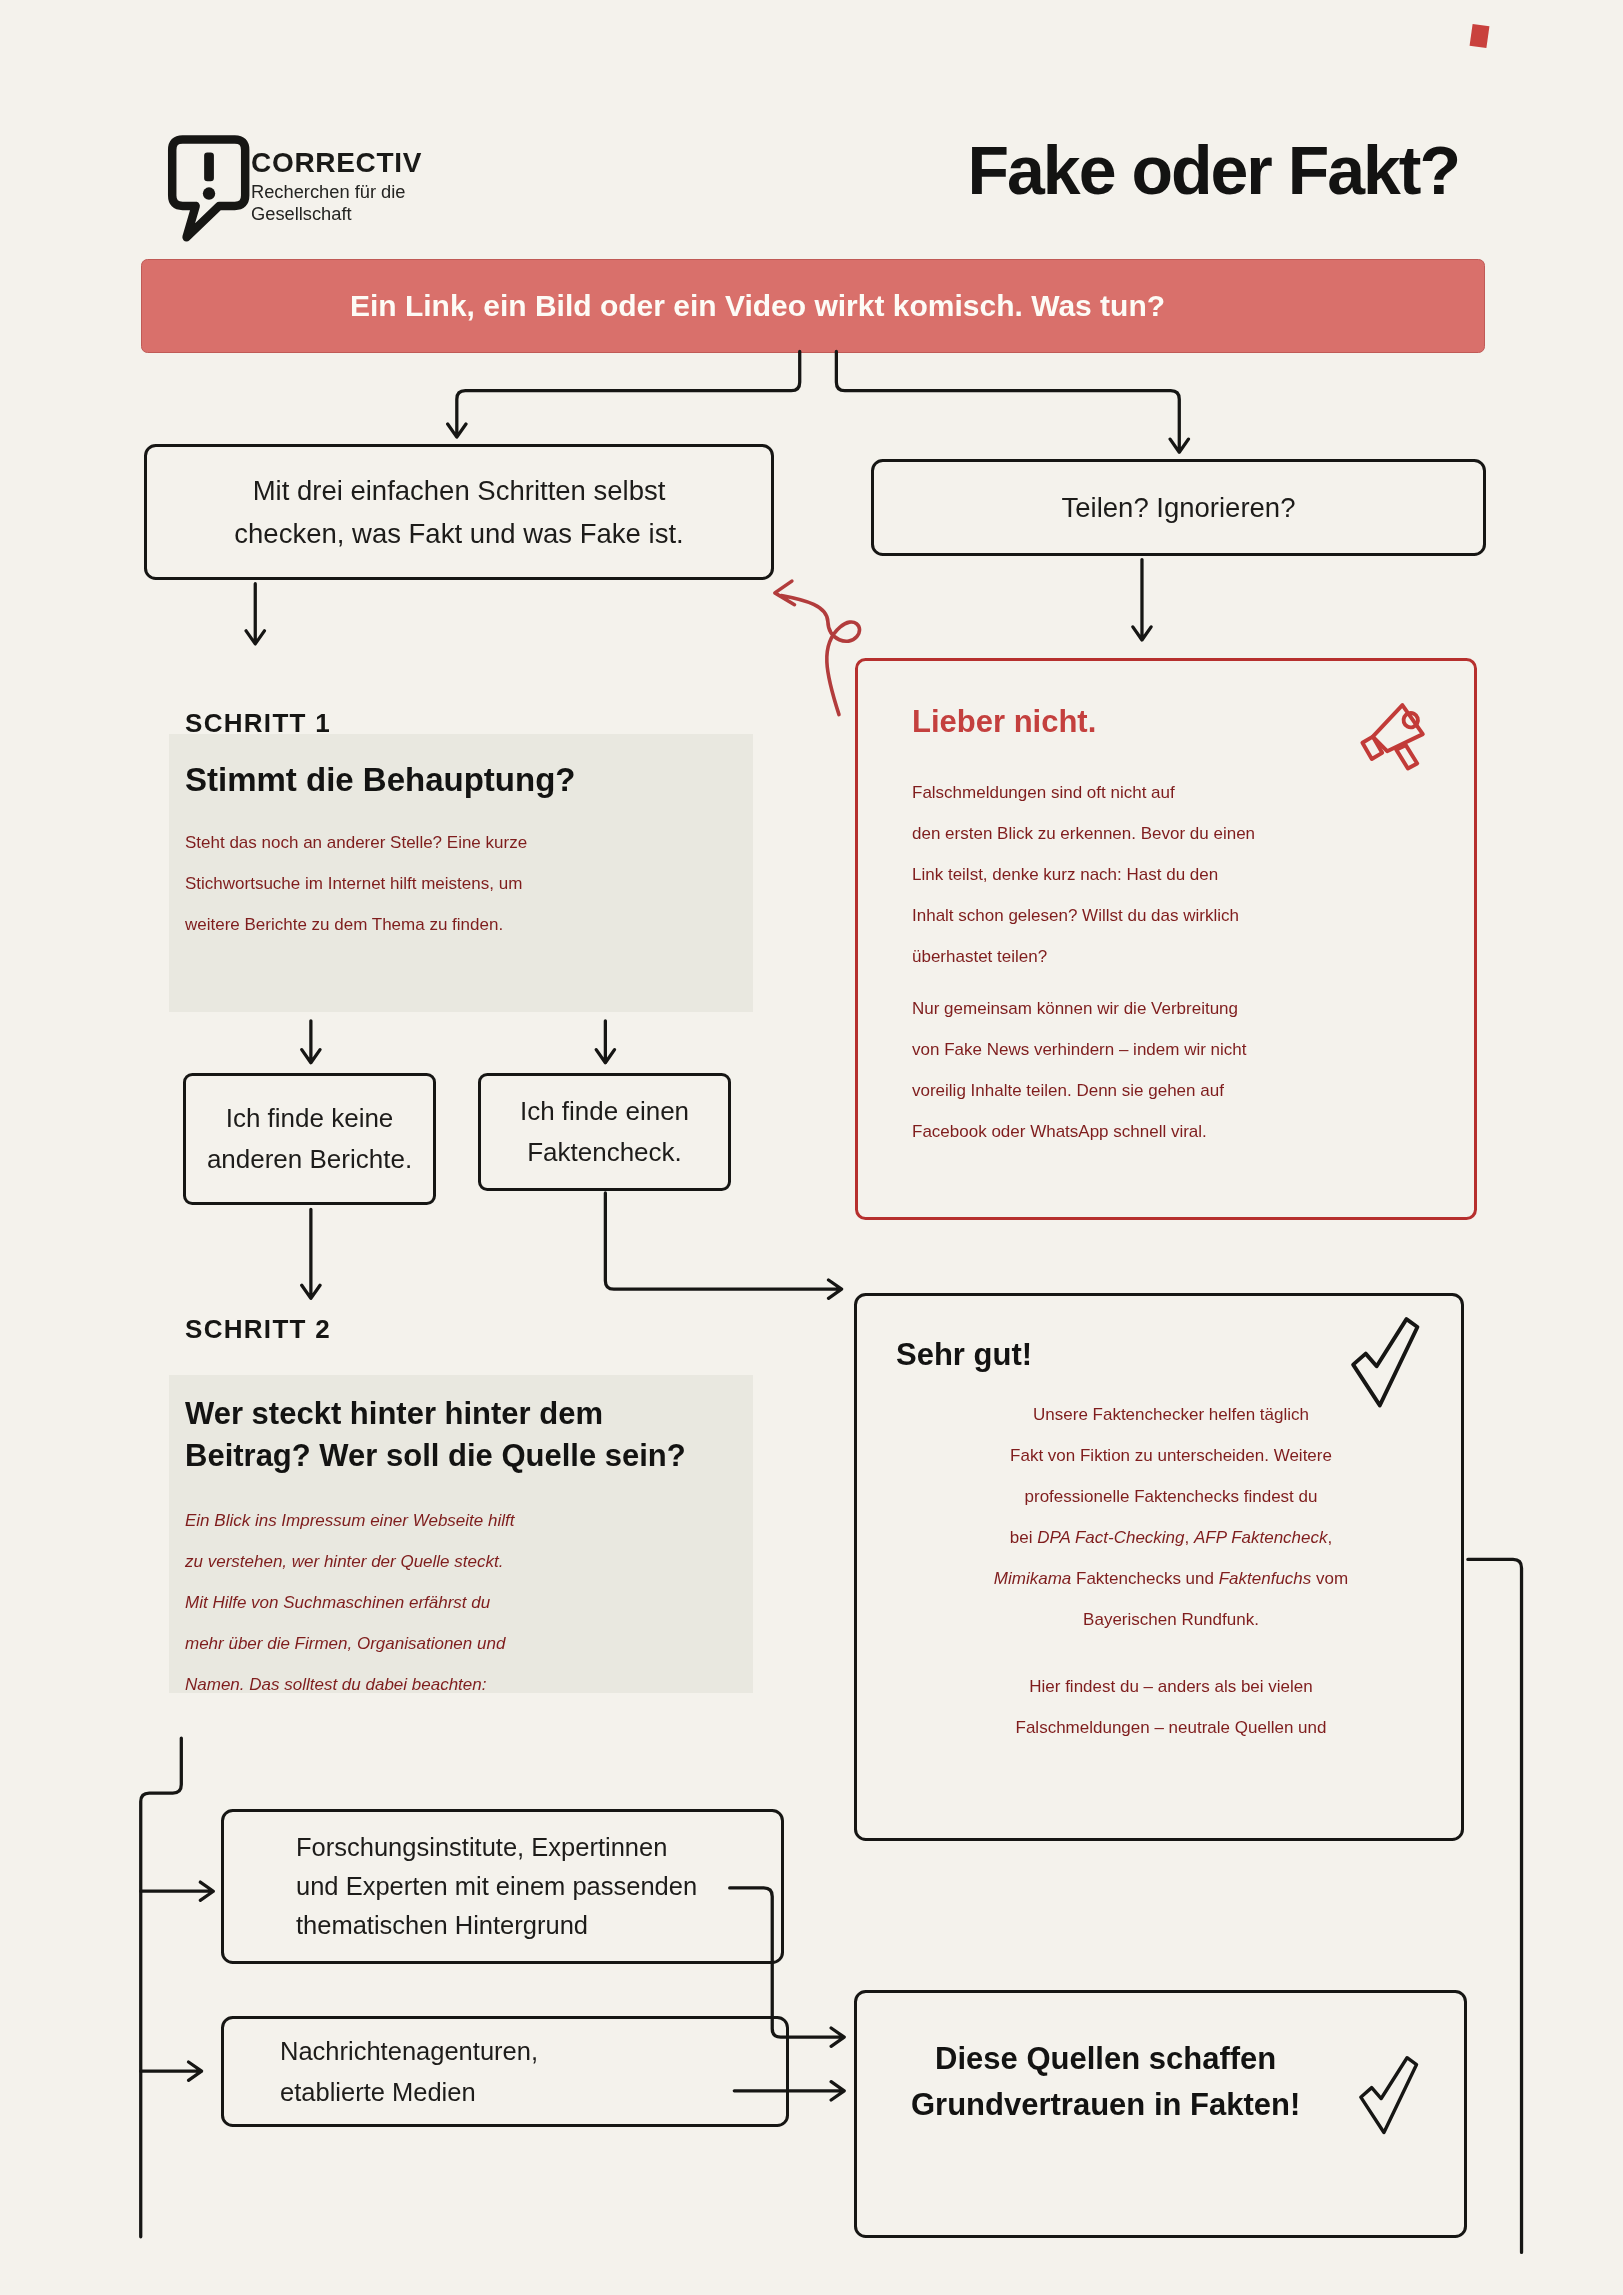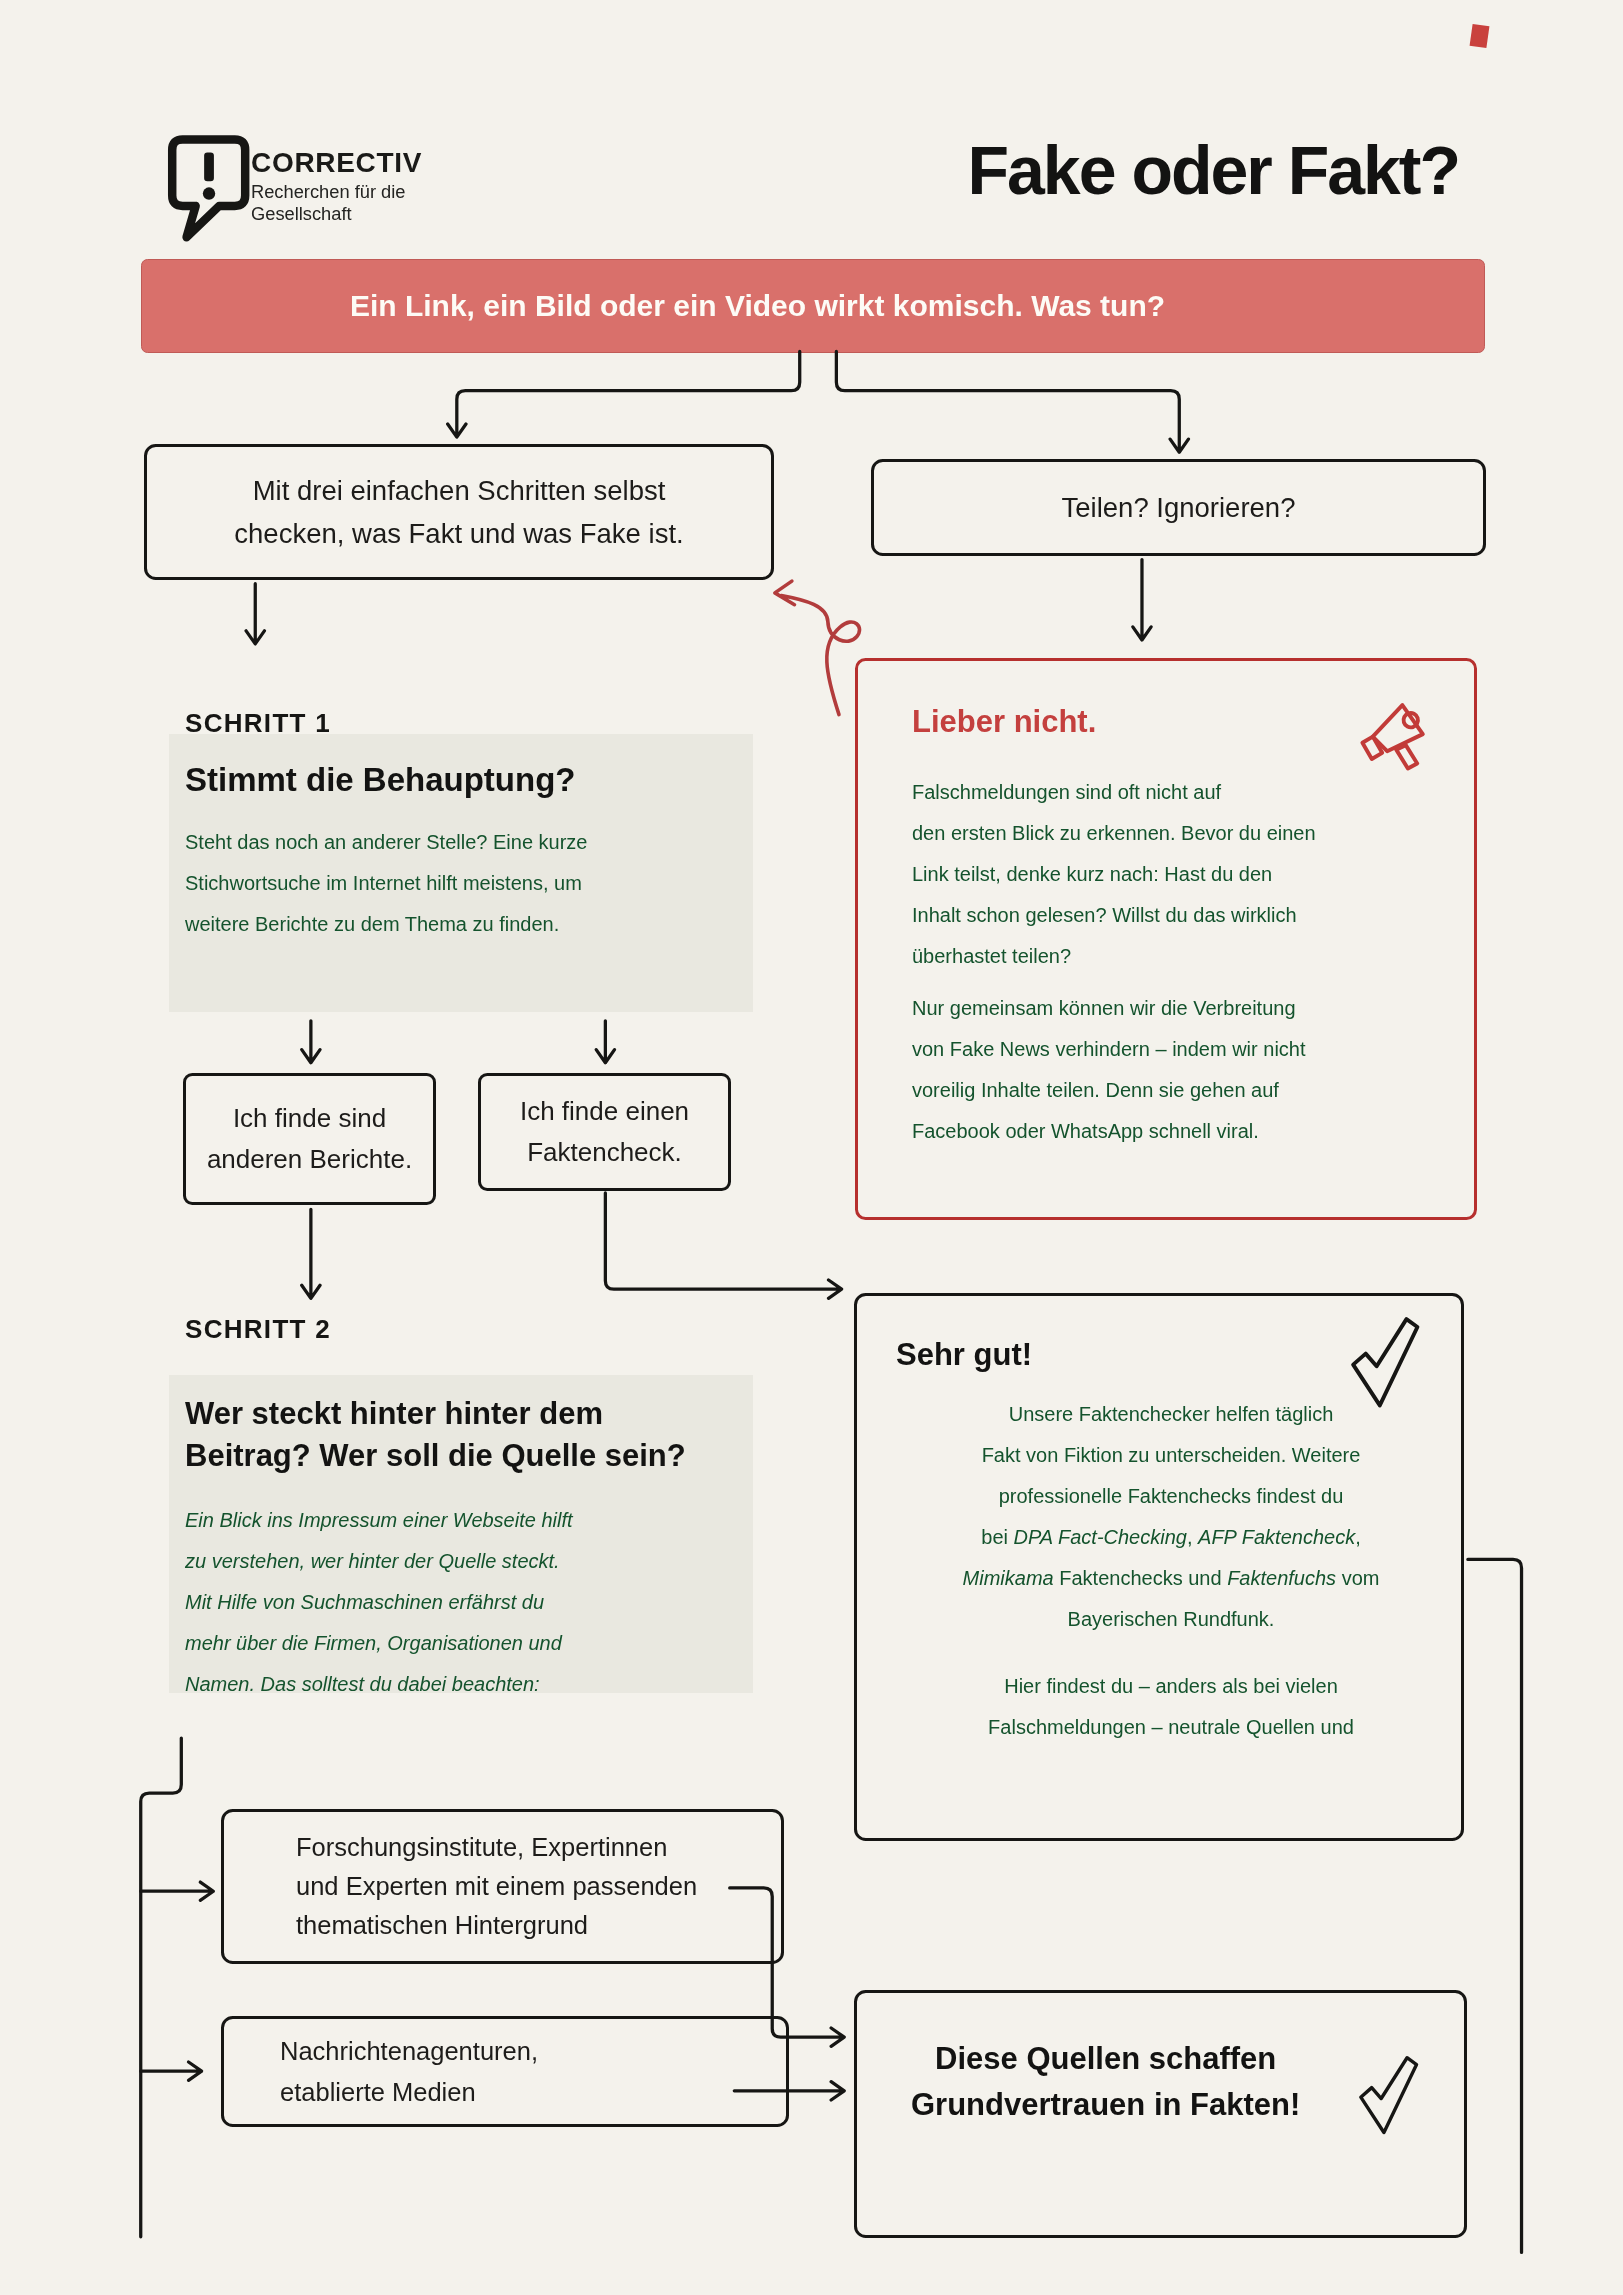--- a/index.html
+++ b/index.html
@@ -4,21 +4,21 @@
 <style>
   html,body{margin:0;padding:0;background:#d8d6cf;}
   #page{position:relative;width:1623px;height:2295px;background:#f4f2ec;overflow:hidden;
         font-family:"Liberation Sans", sans-serif;color:#1d1c1a;}
   .abs{position:absolute;}
   .panel{background:#e9e8e0;}
   .fbox{border:3.9px solid #161614;border-radius:11.8px;background:transparent;
         display:flex;align-items:center;justify-content:center;text-align:center;}
   .fbox-left{justify-content:flex-start;text-align:left;}
   .boxtext{font-size:27.5px;line-height:43px;color:#1d1c1a;}
-  .body-text{font-size:20px;line-height:41px;color:#14532d;}
+  .body-text{font-size:17px;line-height:41px;color:#7f1d1d;}
   .h-step{font-size:26px;font-weight:bold;letter-spacing:1.3px;color:#161614;}
   .h-title{font-size:33px;font-weight:bold;color:#131312;line-height:42px;}
   .red-title{font-size:31px;font-weight:bold;color:#c4403e;}
   .banner{background:#d9706b;border:1.3px solid #c05a56;border-radius:6.5px;
           display:flex;align-items:center;justify-content:center;}
   .banner-text{color:#fdfbf6;font-size:30px;font-weight:bold;padding-right:111px;}
   .brand{font-size:28px;font-weight:bold;letter-spacing:0.7px;color:#1a1a18;}
   .tagline{font-size:18.3px;line-height:22px;color:#242422;}
   .main-title{font-size:68px;font-weight:bold;letter-spacing:-2px;color:#131312;white-space:nowrap;}
   .redbox{border:3.3px solid #b6302e;border-radius:10.5px;}
@@ -108,21 +108,21 @@
     <div class="abs body-text" style="left:54px;top:327px;width:543px;line-height:41px;">
       <div>Nur gemeinsam können wir die Verbreitung</div>
       <div>von Fake News verhindern – indem wir nicht</div>
       <div>voreilig Inhalte teilen. Denn sie gehen auf</div>
       <div>Facebook oder WhatsApp schnell viral.</div>
     </div>
   </div>
 
   <div class="abs fbox" style="left:183px;top:1073px;width:247px;height:126px;border-radius:9.2px;">
     <div class="boxtext" style="font-size:26px;line-height:41px;">
-      <div>Ich finde sind</div>
+      <div>Ich finde keine</div>
       <div>anderen Berichte.</div>
     </div>
   </div>
 
   <div class="abs fbox" style="left:478px;top:1073px;width:247px;height:112px;border-radius:9.2px;">
     <div class="boxtext" style="font-size:26px;line-height:41px;">
       <div>Ich finde einen</div>
       <div>Faktencheck.</div>
     </div>
   </div>

